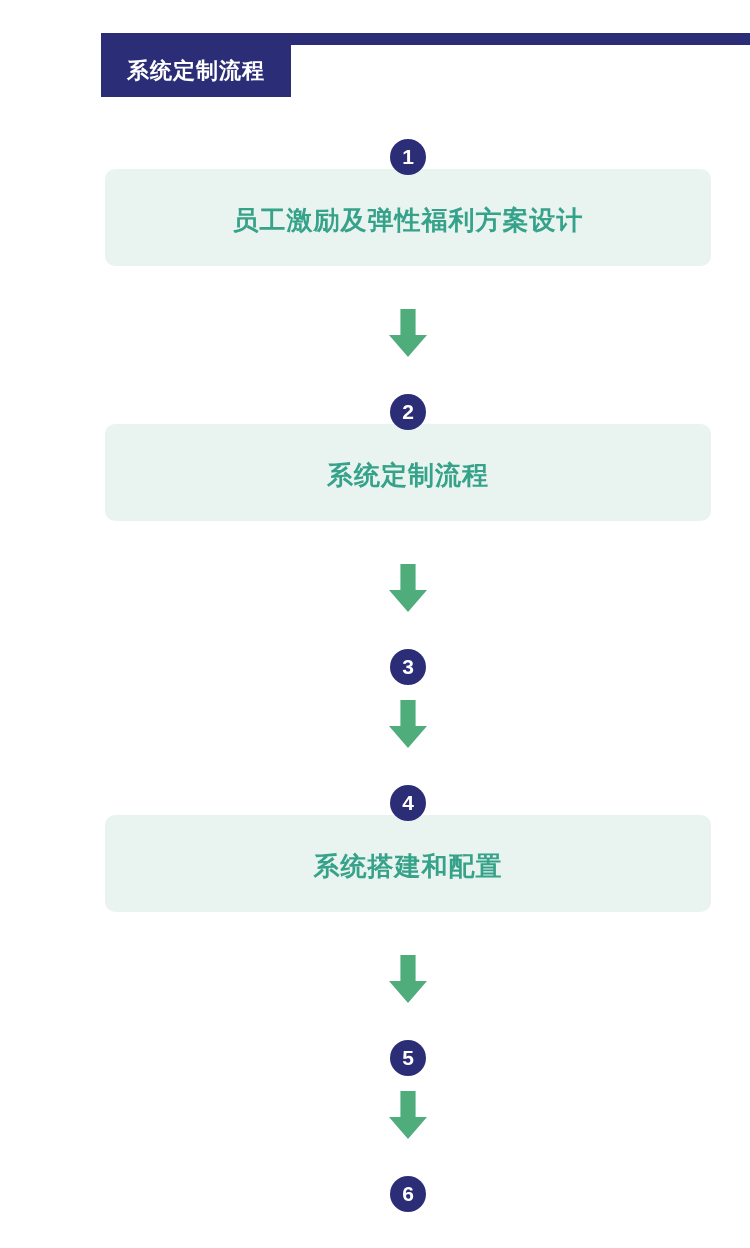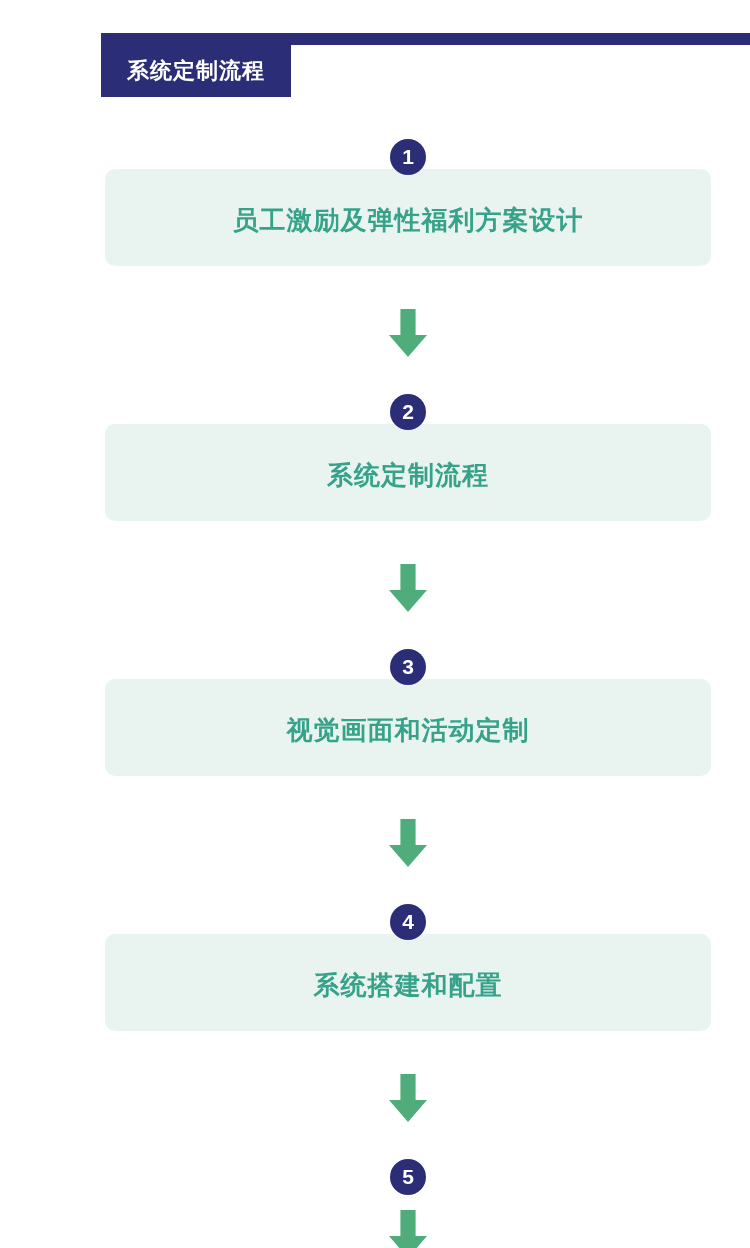--- a/index.html
+++ b/index.html
@@ -99,23 +99,20 @@
     <div class="circle">2</div>
     <div class="card">
       <span class="label">系统定制流程</span>
     </div>
   </section>
 
   <div class="arrow"></div>
 
   <section class="step">
     <div class="circle">3</div>
-    <div class="card">
-      <span class="label">视觉画面和活动定制</span>
-    </div>
   </section>
 
   <div class="arrow"></div>
 
   <section class="step">
     <div class="circle">4</div>
     <div class="card">
       <span class="label">系统搭建和配置</span>
     </div>
   </section>

